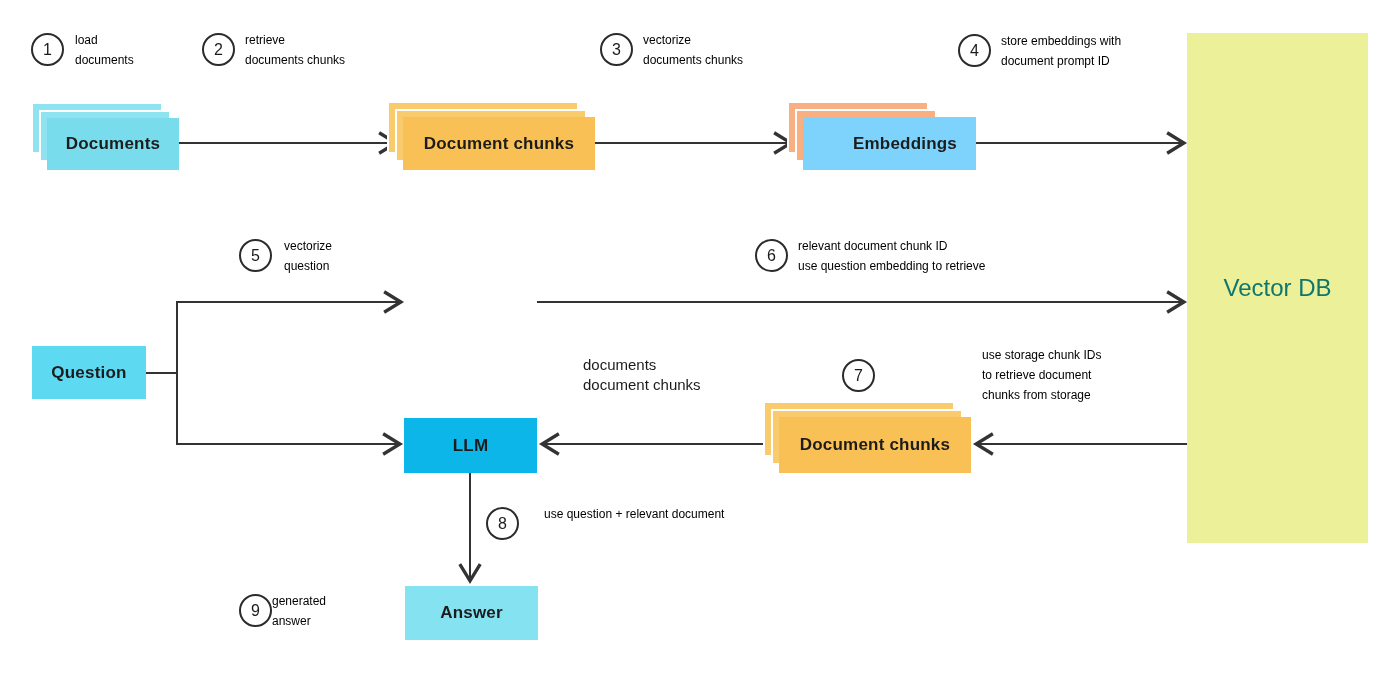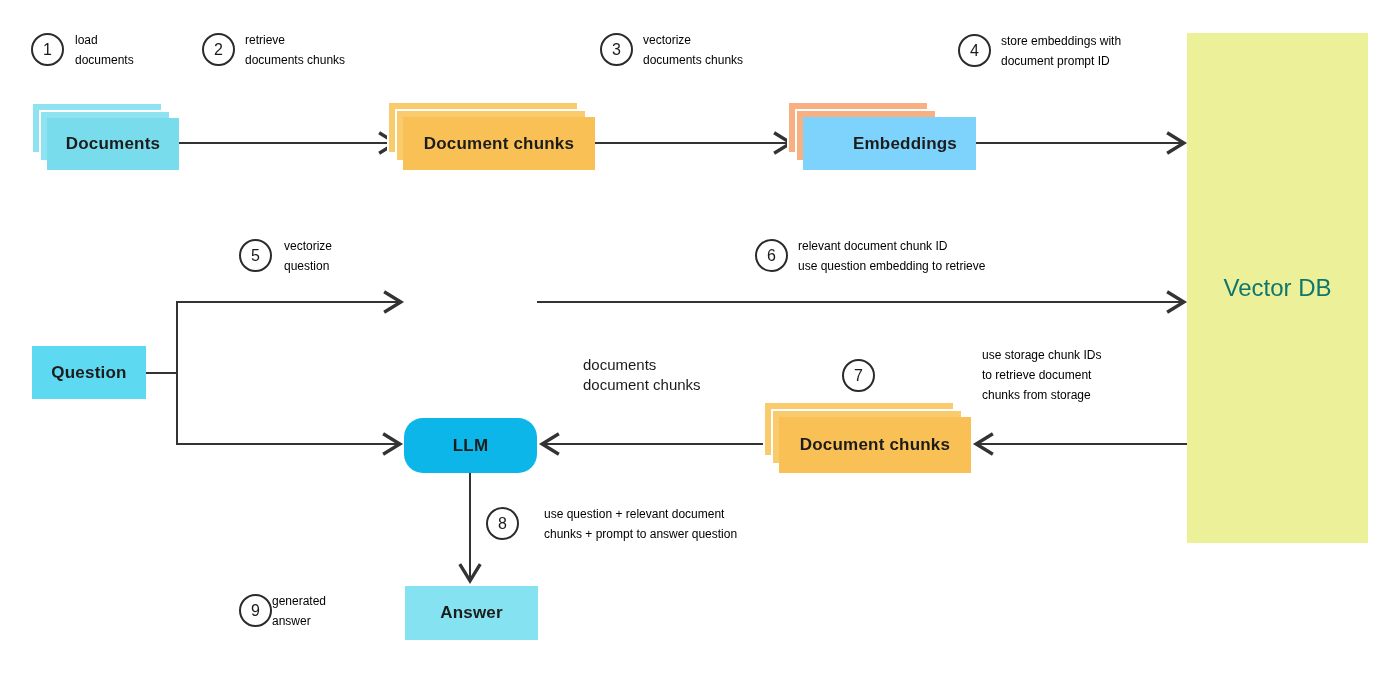--- a/index.html
+++ b/index.html
@@ -98,21 +98,20 @@
     <div>use storage chunk IDs</div>
     <div>to retrieve document</div>
     <div>chunks from storage</div>
   </div>
 
   <div class="step-circle" style="left:486px;top:507px">
       <span>8</span>
     </div>
   <div class="step-text" style="left:544px;top:504px">
     <div>use question + relevant document</div>
-    <div>chunks + prompt to answer question</div>
   </div>
 
   <div class="step-circle" style="left:239px;top:594px">
       <span>9</span>
     </div>
   <div class="step-text" style="left:272px;top:591px">
     <div>generated</div>
     <div>answer</div>
   </div>
 
@@ -147,21 +146,21 @@
 
   <div class="node single" style="left: 1187px; top: 33px; width: 181px; height: 510px; background-color: rgb(236, 241, 153);">
     <span class="vectordb-label">Vector DB</span>
   </div>
 
 
   <div class="node single" style="left: 32px; top: 346px; width: 114px; height: 53px; background-color: rgb(94, 217, 242);">
     <span class="node-label">Question</span>
   </div>
 
-  <div class="node single" style="left: 404px; top: 418px; width: 133px; height: 55px; background-color: rgb(13, 182, 233); border-radius: 19px;">
+  <div class="node single" style="left: 404px; top: 418px; width: 133px; height: 55px; background-color: rgb(13, 182, 233);">
     <span class="node-label">LLM</span>
   </div>
 
   <div class="stackwrap" style="left:779px;top:417px;width:192px;height:56px">
     <div class="stack-layer layer-2" style="background-color: rgb(250, 203, 108);"></div>
     <div class="stack-layer layer-1" style="background-color: rgb(250, 203, 108);"></div>
     <div class="node-face" style="background-color: rgb(249, 193, 85);">
       <span class="node-label">Document chunks</span>
     </div>
   </div>

